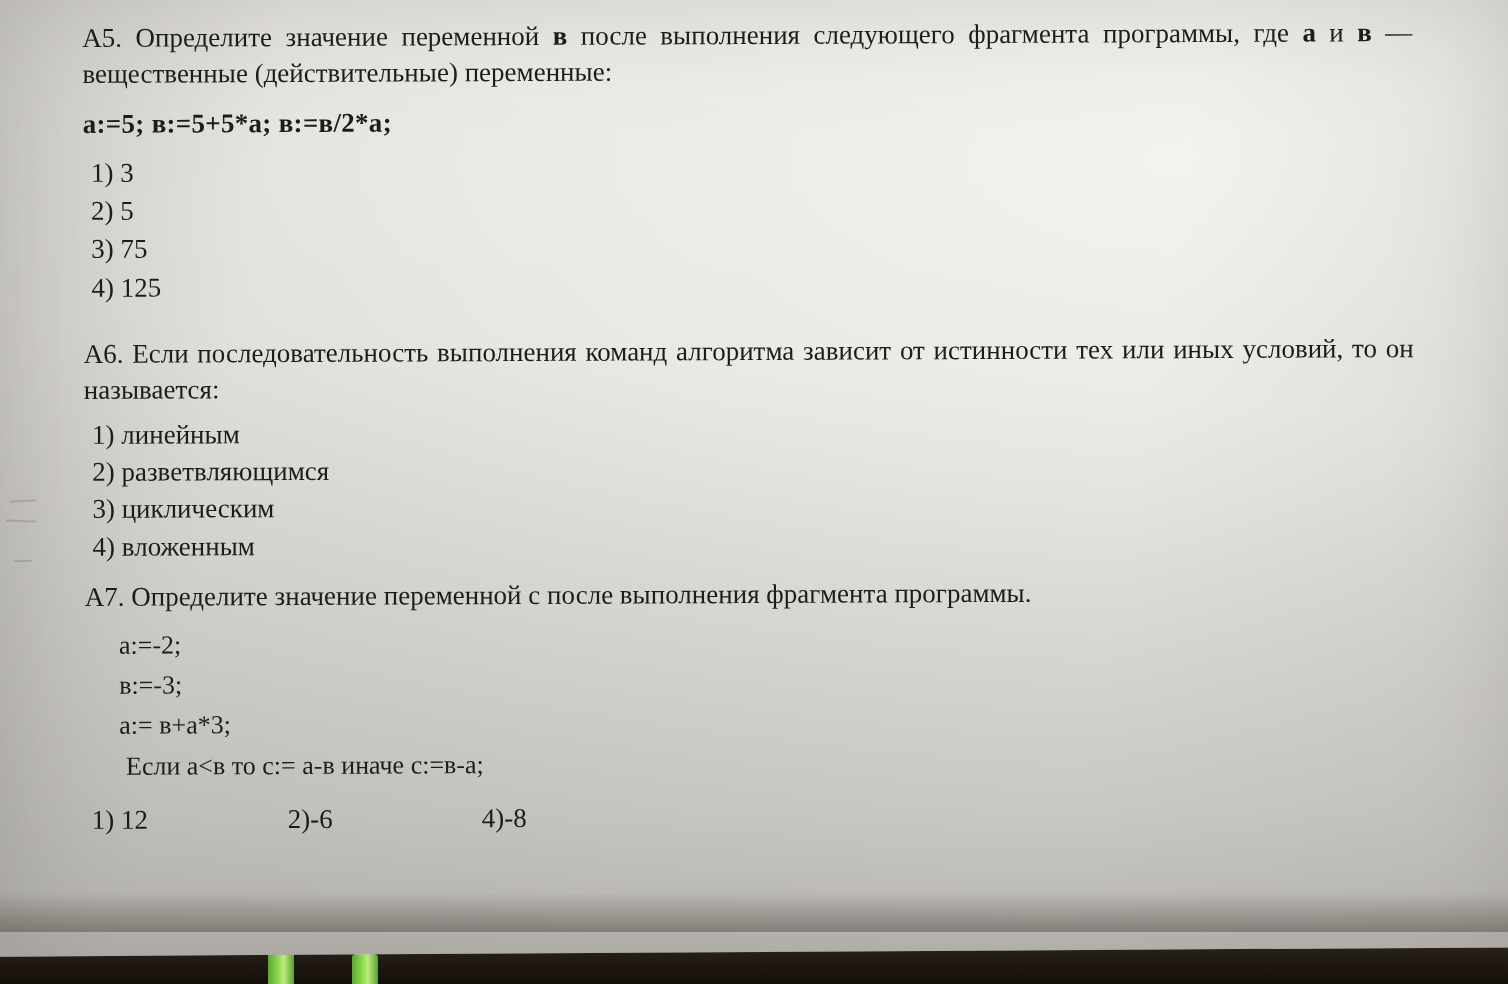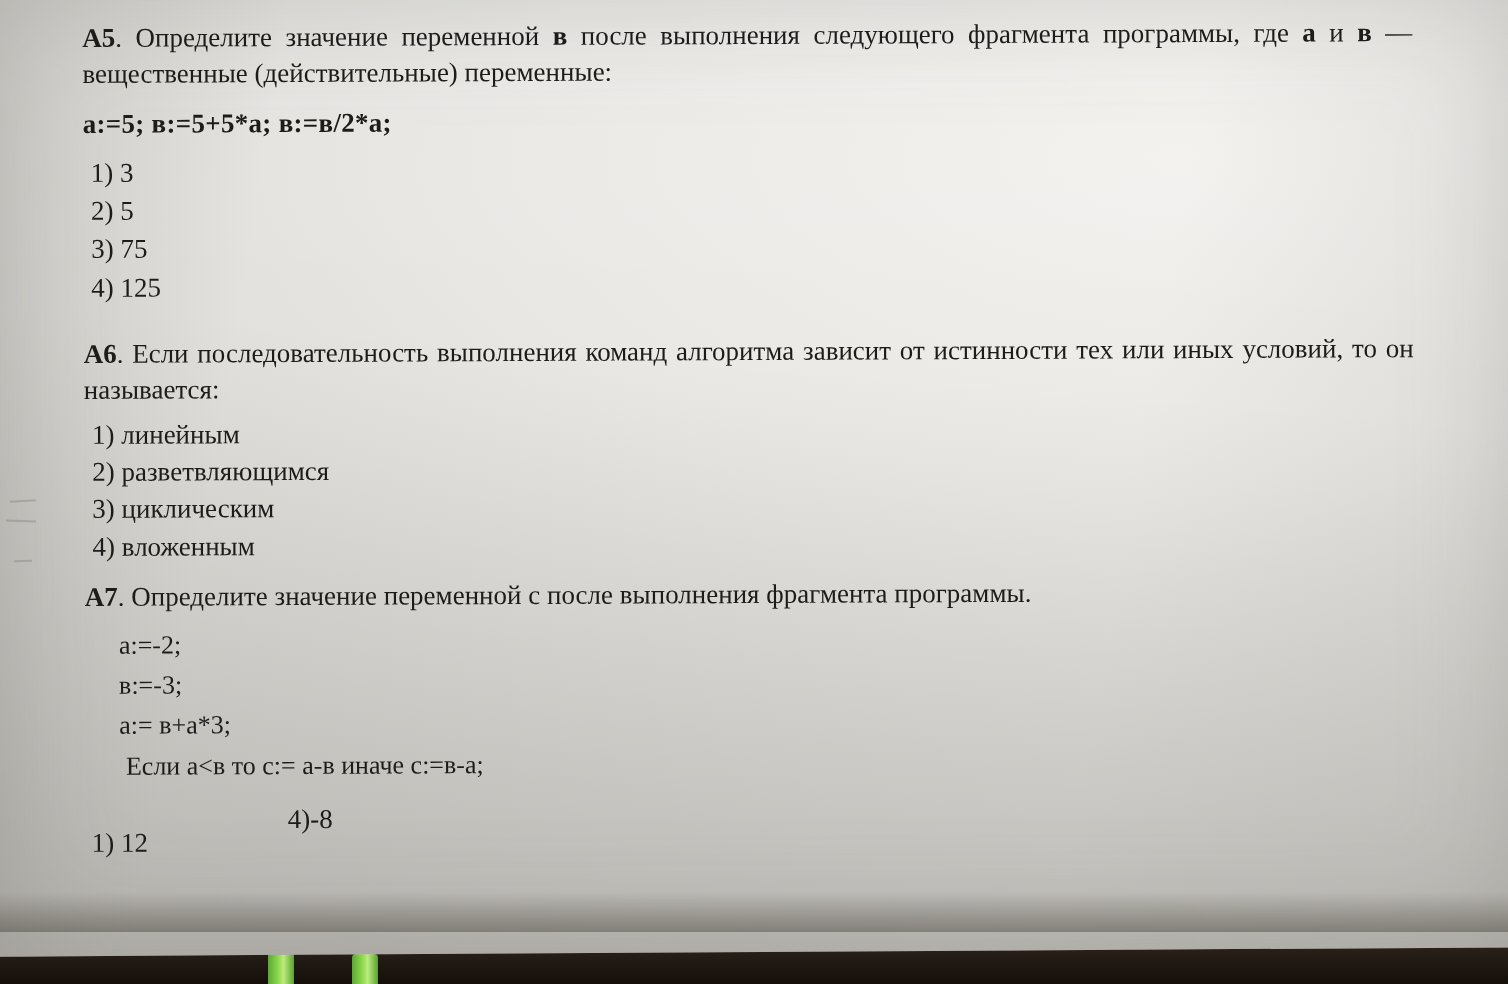--- a/index.html
+++ b/index.html
@@ -99,21 +99,21 @@
   .q-block { margin-bottom: 4px; }
 
   .q-body {
     font-size: 27px;
     line-height: 1.33;
     text-align: justify;
     text-justify: inter-word;
   }
   .q-body.nojust { text-align: left; }
 
-  .q-label { font-weight: bold; }
+  .q-label { font-weight: normal; }
   .bold { font-weight: bold; }
 
   .code-line {
     font-size: 27px;
     font-weight: bold;
     margin: 16px 0 14px 0;
     letter-spacing: 0.3px;
   }
 
   .options {
@@ -137,21 +137,21 @@
     white-space: pre;
   }
 
   .answers-row {
     margin-top: 18px;
     margin-left: 6px;
     display: flex;
     font-size: 27px;
   }
   .answers-row .ans { display: inline-block; }
-  .ans.a1 { width: 196px; margin-top: 23px; }
+  .ans.a1 { width: 196px; }
   .ans.a2 { width: 194px; }
   .ans.a3 { width: 200px; }
   .ans.a4 { width: 160px; }
 
   .gap-a6 { height: 26px; }
   .gap-a7 { height: 10px; }
 </style>
 </head>
 <body>
 
@@ -208,18 +208,19 @@
 
       <div class="code-block">
         <div class="code-row">а:=-2;</div>
         <div class="code-row">в:=-3;</div>
         <div class="code-row">а:= в+а*3;</div>
         <div class="code-row"> Если а&lt;в то с:= а-в иначе с:=в-а;</div>
       </div>
 
       <div class="answers-row">
         <span class="ans a1">1) 12</span>
+        <span class="ans a2">2)-6</span>
         <span class="ans a4">4)-8</span>
       </div>
     </div>
 
   </div>
 </div>
 
 </body></html>

